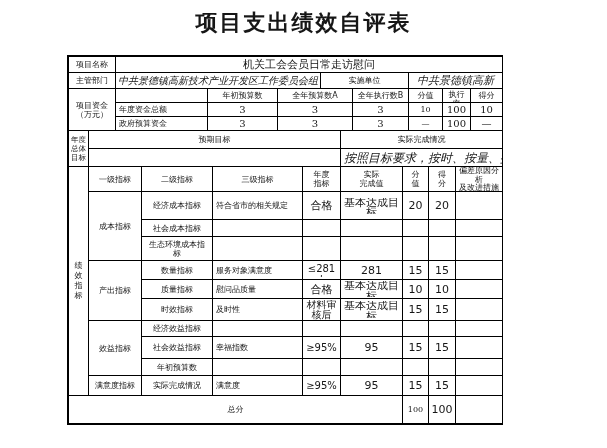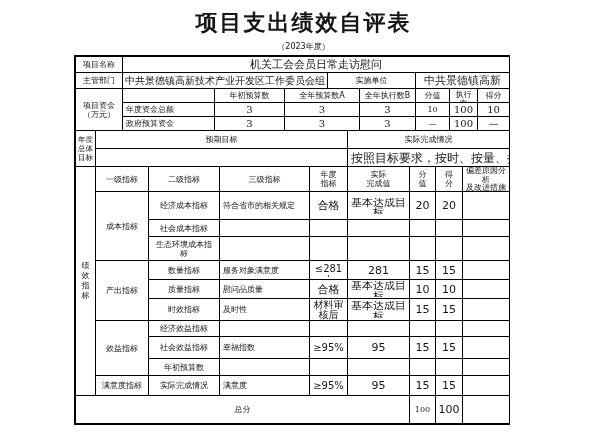--- a/index.html
+++ b/index.html
@@ -1,46 +1,45 @@
 <!DOCTYPE html>
 <html><head>
 <meta charset="utf-8">
 <style>
   html,body{margin:0;padding:0;background:#fff;}
   .page{position:relative;width:607px;height:448px;background:#fff;overflow:hidden;
         font-family:"DejaVu Sans",sans-serif;color:#161616;}
   .title{position:absolute;top:8px;left:0;width:607px;text-align:center;
          font-family:Liberation Mono, monospace;font-weight:bold;font-size:22px;letter-spacing:2px;}
   .subtitle{position:absolute;top:41px;left:0;width:607px;text-align:center;font-size:8px;}
-  .tablewrap{position:absolute;left:75px;top:56px;width:434px;outline:1px solid #000;}
+  .tablewrap{position:absolute;left:68px;top:56px;width:434px;outline:1px solid #000;}
   table{border-collapse:collapse;table-layout:fixed;width:434px;margin-top:-1px;}
   table.first{margin-top:0;}
   td{border:1px solid #000;padding:0;text-align:center;vertical-align:middle;overflow:hidden;}
   .lbl{font-size:8px;}
   .lbl75{font-size:7.5px;}
   .val{font-size:11px;}
   .v10{font-size:10px;}
   .v12{font-size:12px;}
   .num{font-size:10px;font-family:"DejaVu Serif",serif;}
   .sm{font-size:8px;font-family:"DejaVu Serif",serif;}
   .left{text-align:left;padding-left:3px;}
   .pre{white-space:pre-line;margin-left:12px;}
   .clip{overflow:hidden;margin:0 auto;}
-  .nowrap{white-space:nowrap;}
+  .nowrap{white-space:nowrap;font-style:italic;}
   tr.h14{height:14px;} tr.h15{height:15px;} tr.h16{height:16px;} tr.h17{height:17px;}
   tr.h18{height:18px;} tr.h19{height:19px;} tr.h20{height:20px;} tr.h22{height:22px;}
   tr.h24{height:24px;} tr.h25{height:25px;} tr.h28{height:28px;}
   .lh9{line-height:9px;} .lh10{line-height:10px;}
 </style>
 </head>
 <body>
 
 <div class="page">
   <div class="title">项目支出绩效自评表</div>
-  <div class="subtitle">（2023年度）</div>
 
   <div class="tablewrap">
 
     <table class="first">
       <colgroup>
           <col style="width:47px">
           <col style="width:387px">
         </colgroup>
       <tbody>
           <tr class="h15">

